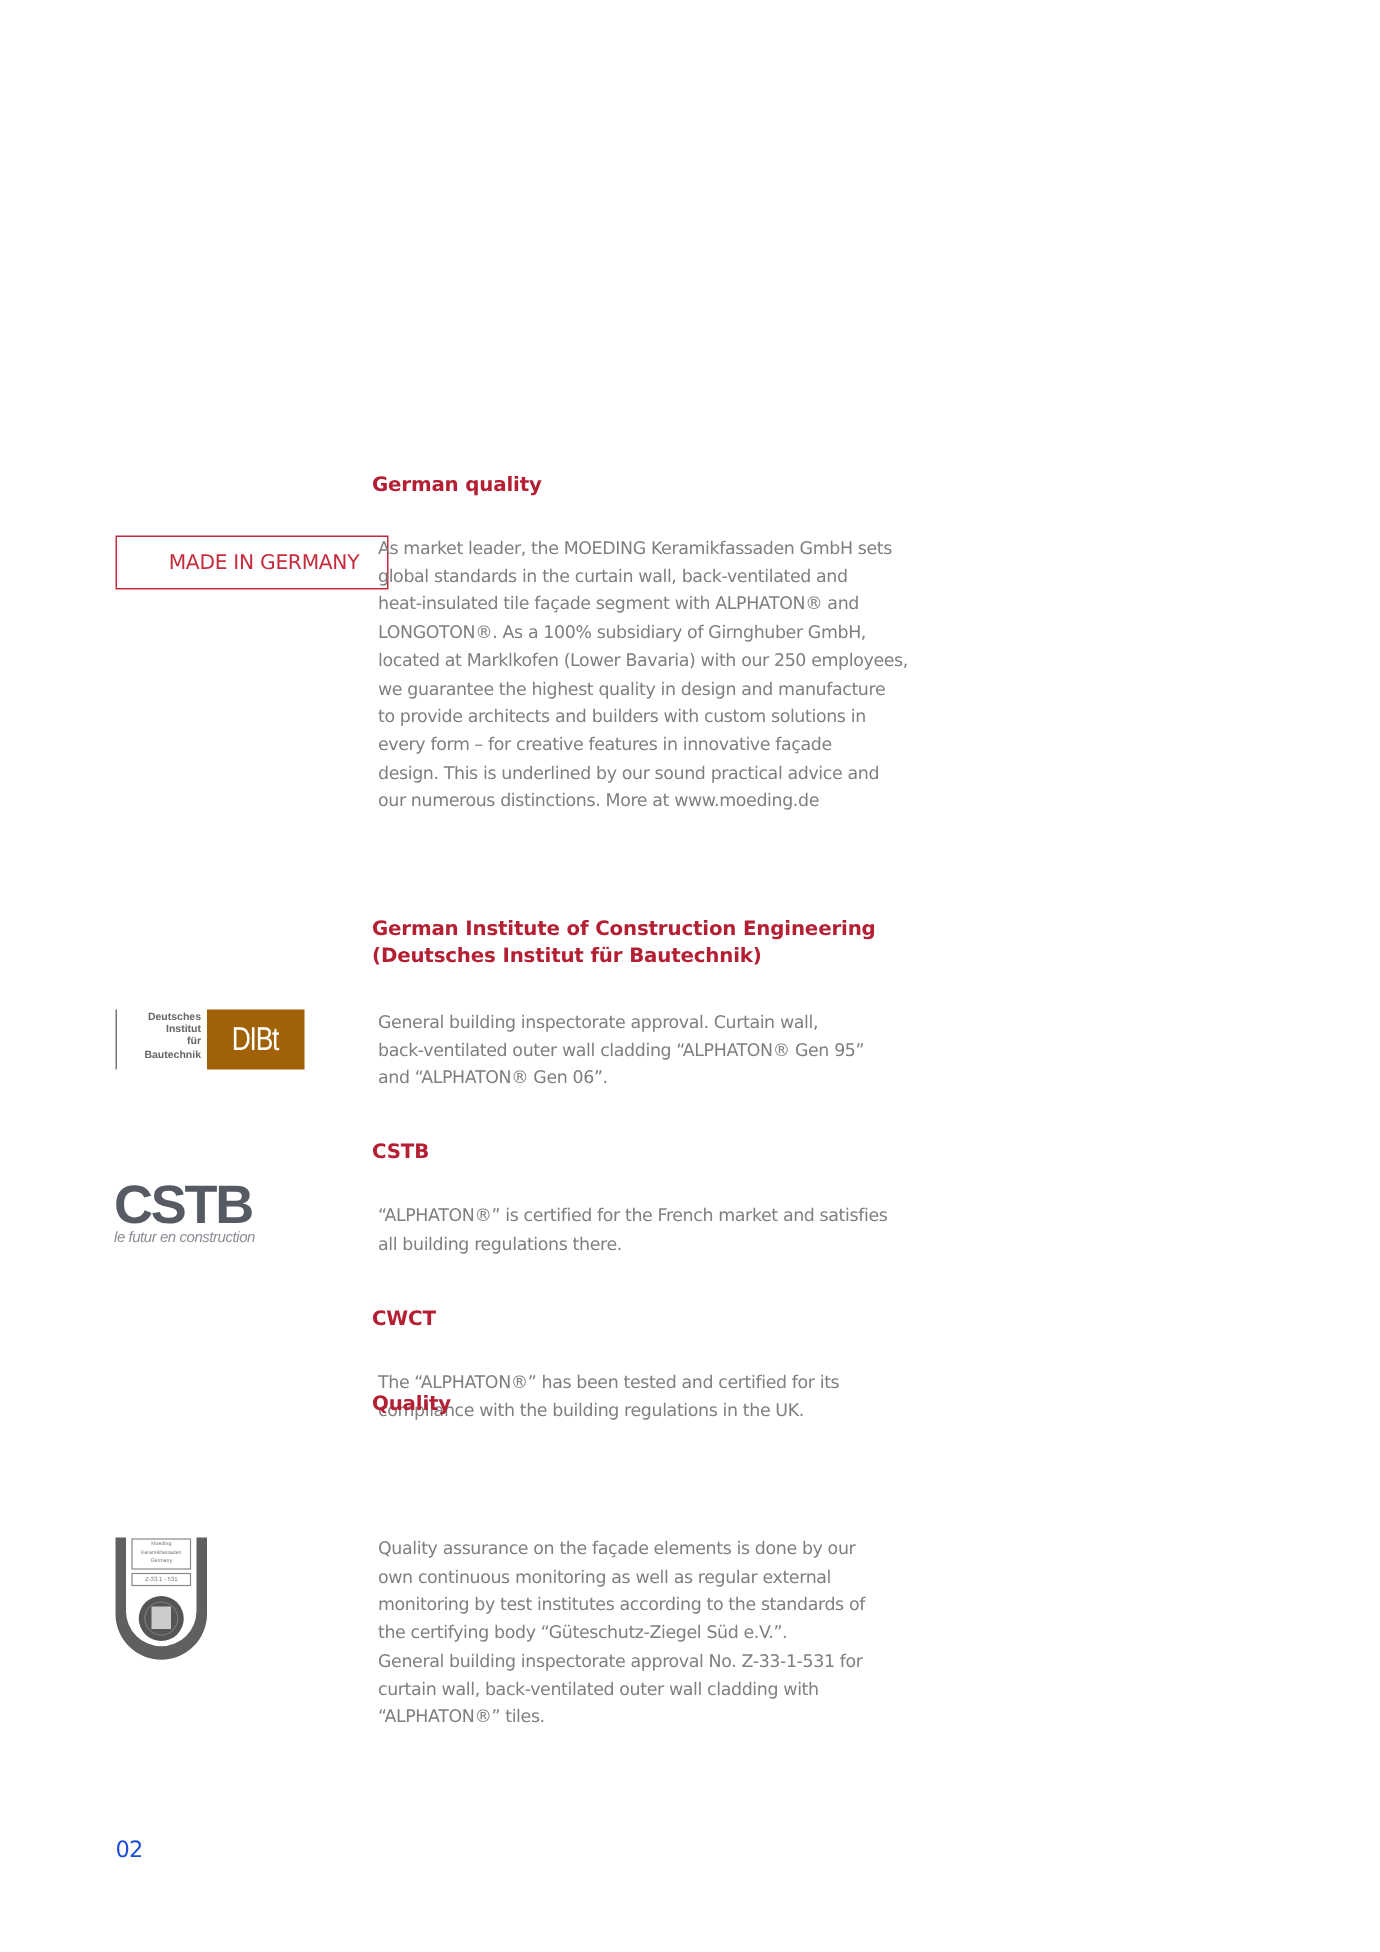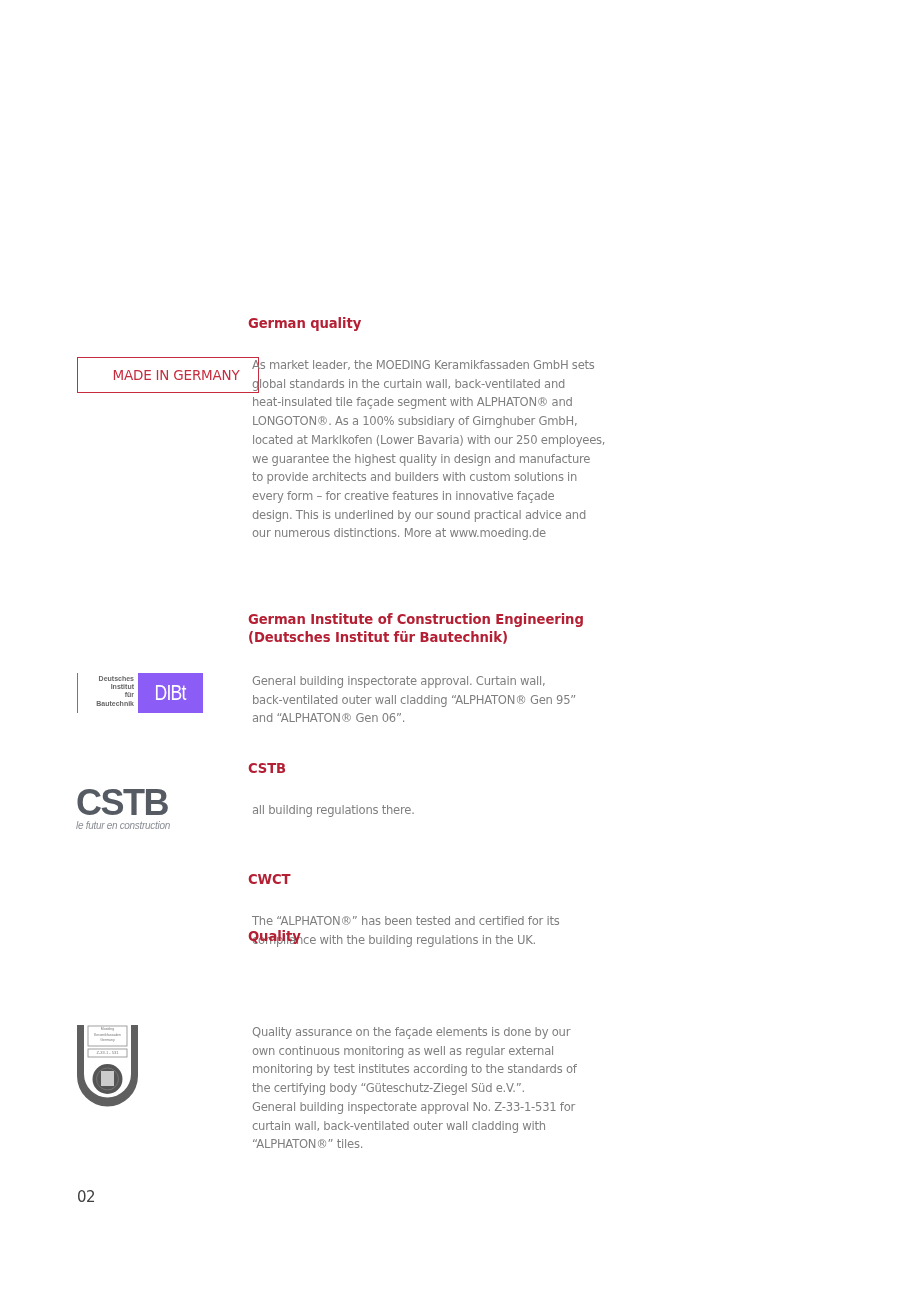--- a/index.html
+++ b/index.html
@@ -62,22 +62,22 @@
       white-space: nowrap;
     }
     .cwct .row { display: flex; align-items: flex-start; }
     .cwct .and {
       font: bold 5px/5px "Liberation Sans", sans-serif; color: #5a5d63;
       writing-mode: vertical-rl; margin-left: -8px; margin-top: 2px;
     }
     
     .seal { position: absolute; left: 76px; top: 1024px; width: 63px; height: 84px; }
     .page-number {
-      position: absolute; left: 77px; top: 1188px;
-      font-size: 15px; color: #404040; letter-spacing: -0.5px;
+      position: absolute; left: 77px; top: 1224px;
+      font-size: 15px; color: #1d4ed8; letter-spacing: -0.5px;
     }
   </style>
 </head>
 <body>
 
 <div class="page">
 
   <h2 class="heading" style="top:315px">
     <span>German quality</span>
   </h2>
@@ -102,38 +102,39 @@
     <span style="display:block">(Deutsches Institut für Bautechnik)</span>
   </h2>
   <div class="dibt">
     <div class="bar"></div>
     <div class="words">
       <div>Deutsches</div>
       <div>Institut</div>
       <div>für</div>
       <div>Bautechnik</div>
     </div>
-    <div style="flex:1;background:#8b5cf6;overflow:hidden;">
+    <div style="flex:1;background:#a16207;overflow:hidden;">
       <div class="mark" style="background:transparent;">DIBt</div>
     </div>
   </div>
   <p class="body-text" style="top:668px">
     <span>General building inspectorate approval. Curtain wall,</span>
     <span>back-ventilated outer wall cladding “ALPHATON® Gen 95”</span>
     <span>and “ALPHATON® Gen 06”.</span>
   </p>
 
   <h2 class="heading" style="top:760px">
     <span>CSTB</span>
   </h2>
   <div class="cstb">
     <div class="big">CSTB</div>
     <div class="small">le futur en construction</div>
   </div>
   <p class="body-text" style="top:797px">
+    <span>“ALPHATON®” is certified for the French market and satisfies</span>
     <span>all building regulations there.</span>
   </p>
 
   <h2 class="heading" style="top:871px">
     <span>CWCT</span>
   </h2>
   <p class="body-text" style="top:908px">
     <span>The “ALPHATON®” has been tested and certified for its</span>
     <span>compliance with the building regulations in the UK.</span>
   </p>

